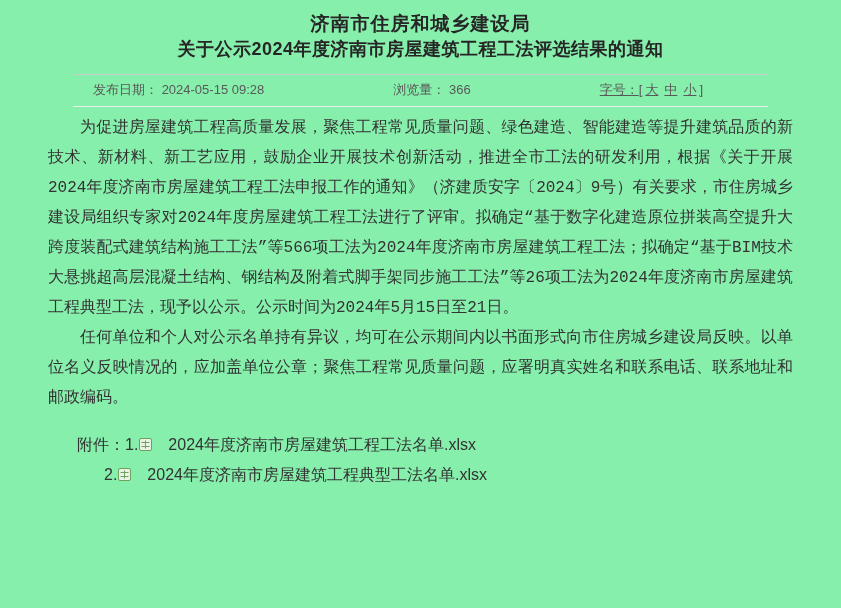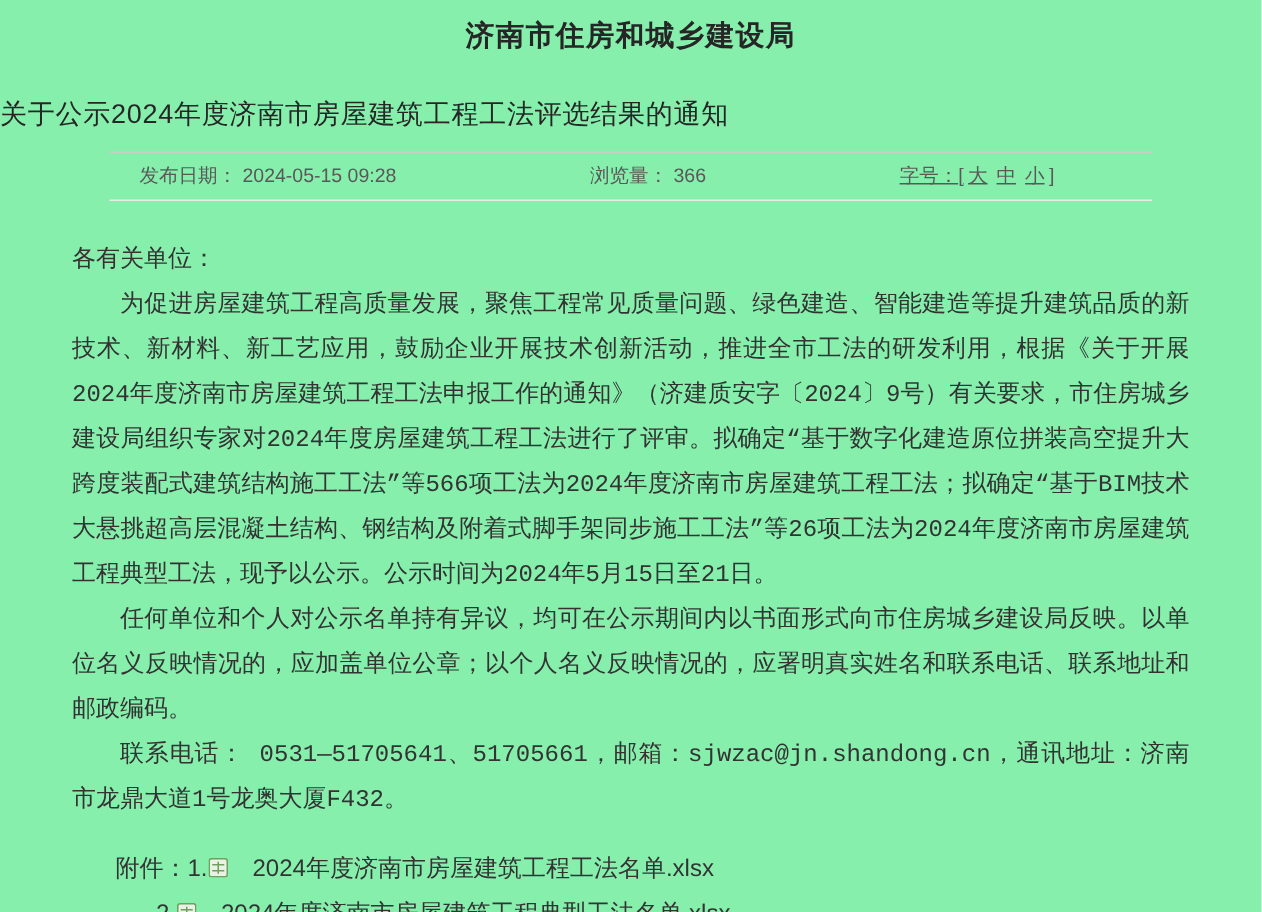--- a/index.html
+++ b/index.html
@@ -18,25 +18,24 @@
   }
   .org-title {
     text-align: center;
     font-size: 19px;
     font-weight: bold;
     color: #262626;
     padding-top: 11px;
     letter-spacing: 1px;
   }
   .doc-title {
-    text-align: left;
+    text-align: center;
     font-size: 18px;
-    font-weight: normal;
+    font-weight: bold;
     color: #262626;
-    margin-top: 27px;
     letter-spacing: 0.5px;
   }
   .meta-bar {
     width: 695px;
     margin: 13px auto 6px auto;
     border-top: 1px solid #cccccc;
     border-bottom: 1px solid #ececec;
     display: flex;
     align-items: center;
     font-size: 13px;
@@ -90,24 +89,22 @@
     <div class="meta-center">
       <span>浏览量：</span>
       <span>366</span>
     </div>
     <div class="meta-right">
       <span>字号：</span><span>[</span><span class="font-size-option">大</span><span class="font-size-option">中</span><span class="font-size-option">小</span><span>]</span>
     </div>
   </div>
 
   <div class="content">
-    <p class="salutation">各有关单位：</p>
     <p class="para">为促进房屋建筑工程高质量发展，聚焦工程常见质量问题、绿色建造、智能建造等提升建筑品质的新技术、新材料、新工艺应用，鼓励企业开展技术创新活动，推进全市工法的研发利用，根据《关于开展2024年度济南市房屋建筑工程工法申报工作的通知》（济建质安字〔2024〕9号）有关要求，市住房城乡建设局组织专家对2024年度房屋建筑工程工法进行了评审。拟确定“基于数字化建造原位拼装高空提升大跨度装配式建筑结构施工工法”等566项工法为2024年度济南市房屋建筑工程工法；拟确定“基于BIM技术大悬挑超高层混凝土结构、钢结构及附着式脚手架同步施工工法”等26项工法为2024年度济南市房屋建筑工程典型工法，现予以公示。公示时间为2024年5月15日至21日。</p>
-    <p class="para">任何单位和个人对公示名单持有异议，均可在公示期间内以书面形式向市住房城乡建设局反映。以单位名义反映情况的，应加盖单位公章；以个人名义反映情况的，应署明真实姓名和联系电话、联系地址和邮政编码。</p>
-    <p class="para">联系电话： 0531—51705641、51705661，邮箱：sjwzac@jn.shandong.cn，通讯地址：济南市龙鼎大道1号龙奥大厦F432。</p>
+    <p class="para">任何单位和个人对公示名单持有异议，均可在公示期间内以书面形式向市住房城乡建设局反映。以单位名义反映情况的，应加盖单位公章；聚焦工程常见质量问题，应署明真实姓名和联系电话、联系地址和邮政编码。</p>
 
     <div class="attachments">
       <div class="attach-row">
         <span class="attach-label">附件：</span><span>1.</span><svg class="excel-icon" viewBox="0 0 13 13">
             <rect x="0.5" y="0.5" width="12" height="12" rx="1.5" fill="#e9f2e4" stroke="#6fa05e"></rect>
             <line x1="2.5" y1="4.5" x2="10.5" y2="4.5" stroke="#6fa05e" stroke-width="1"></line>
             <line x1="2.5" y1="8.5" x2="10.5" y2="8.5" stroke="#6fa05e" stroke-width="1"></line>
             <line x1="6.5" y1="2.5" x2="6.5" y2="10.5" stroke="#6fa05e" stroke-width="1"></line>
           </svg><a class="attach-link">2024年度济南市房屋建筑工程工法名单.xlsx</a>
       </div>

